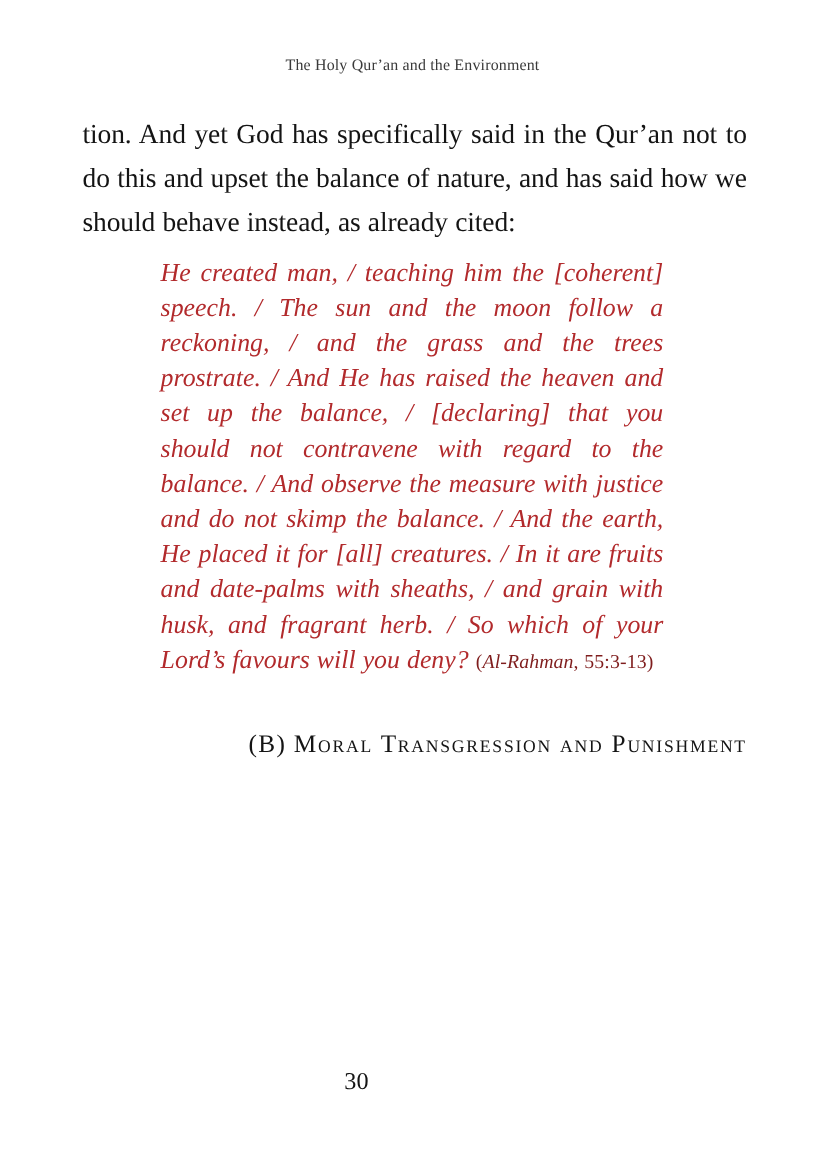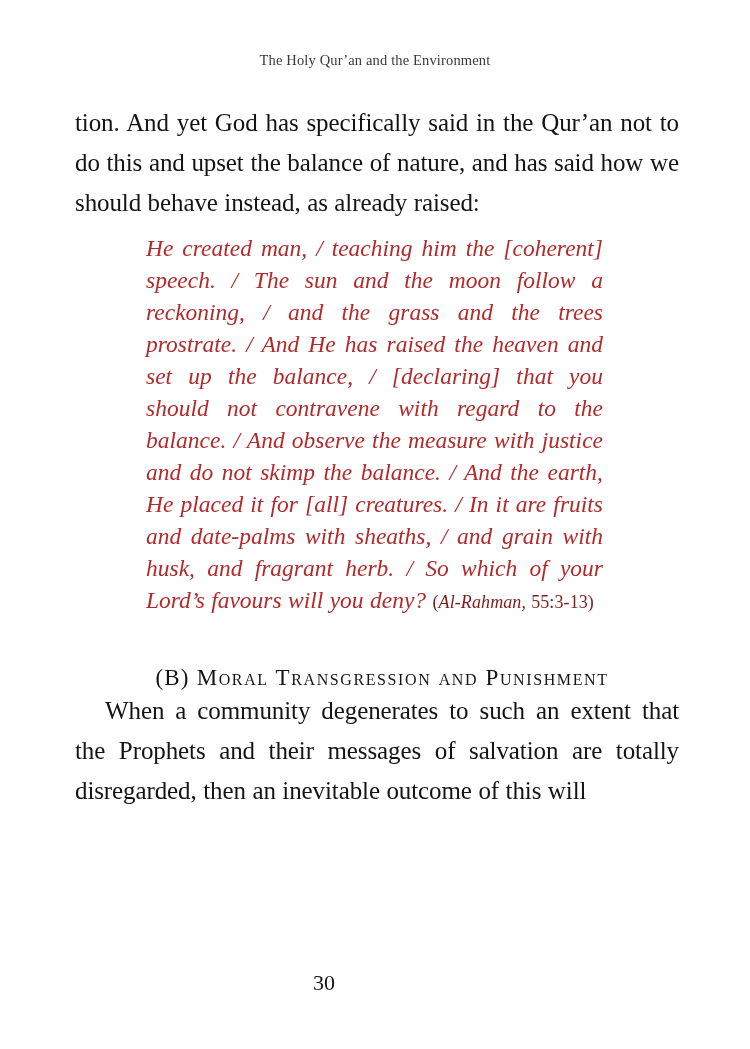--- a/index.html
+++ b/index.html
@@ -86,21 +86,21 @@
   }
 
   
   .section-heading {
     margin: 47px 0 0 0;
     padding-left: 10px;
     font-size: 23px;
     font-variant: small-caps;
     letter-spacing: 1.6px;
     color: #141414;
-    text-align: center;
+    text-align: right;
     font-weight: normal;
     white-space: nowrap;
   }
   .section-heading .label-prefix {
     font-variant: normal;
     letter-spacing: 1.2px;
   }
 
   .after-heading {
     margin-top: 40px;
@@ -119,28 +119,27 @@
 </style>
 </head>
 <body>
 
 <div class="page">
 
   <div class="running-header">The Holy Qur’an and the Environment</div>
 
   <div class="text-column">
 
-    <p class="body-para">tion. And yet God has specifically said in the Qur’an not to do this and upset the balance of nature, and has said how we should behave instead, as already raised:</p>
+    <p class="body-para">tion. And yet God has specifically said in the Qur’an not to do this and upset the balance of nature, and has said how we should behave instead, as already cited:</p>
 
     <blockquote class="quote-block">
       <span>He created man, / teaching him the [coherent] speech. / The sun and the moon follow a reckoning, / and the grass and the trees prostrate. / And He has raised the heaven and set up the balance, / [declaring] that you should not contravene with regard to the balance. / And observe the measure with justice and do not skimp the balance. / And the earth, He placed it for [all] creatures. / In it are fruits and date-palms with sheaths, / and grain with husk, and fragrant herb. / So which of your Lord’s favours will you deny?</span>
       <span class="quote-citation"><span>(</span><span class="ref-name">Al-Rahman</span><span>, 55:3-13)</span></span>
     </blockquote>
 
     <h2 class="section-heading"><span class="label-prefix">(B) </span><span>Moral Transgression and Punishment</span></h2>
 
-    <p class="body-para indented after-heading">When a community degenerates to such an extent that the Prophets and their messages of salvation are totally disregarded, then an inevitable outcome of this will</p>
 
   </div>
 
   <div class="folio">30</div>
 
 </div>
 
 </body></html>

